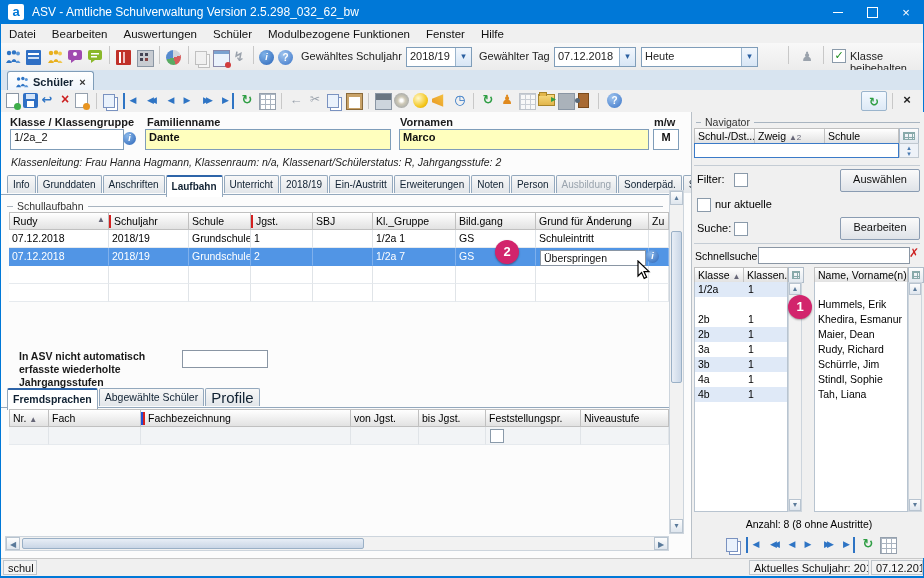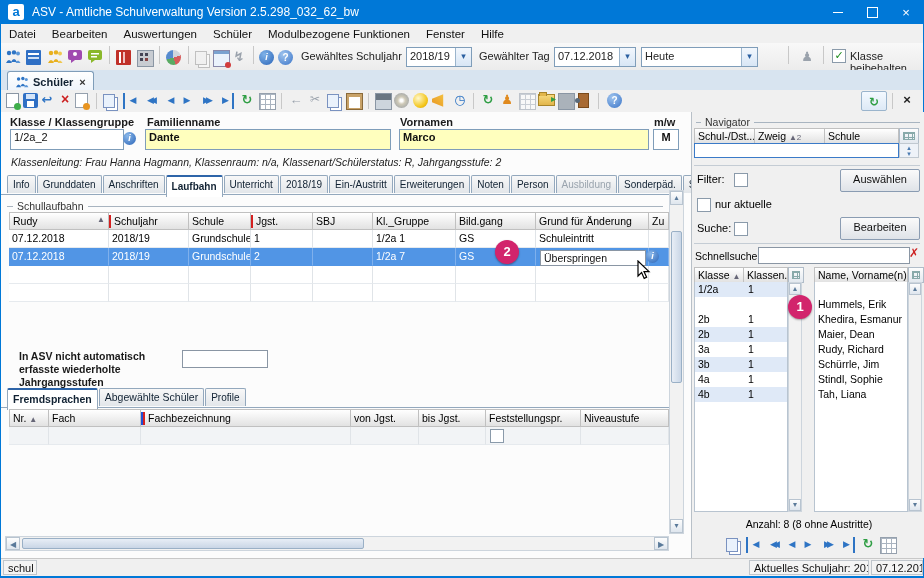--- a/index.html
+++ b/index.html
@@ -366,21 +366,21 @@
     <svg class="cursor-svg" style="left:636px;top:148px" width="14" height="20" viewBox="0 0 14 20">
       <polygon points="1,1 1,16 4.6,12.6 7.2,18.4 9.6,17.3 7,11.6 12,11.6" fill="#fff" stroke="#000" stroke-width="1.2"></polygon>
     </svg>
 
     <div class="abs" style="left:18px;top:238px;width:152px;font-size:10.5px;font-weight:bold;color:#1a1a1a;line-height:13px">In ASV nicht automatisch erfasste wiederholte Jahrgangsstufen</div>
     <div class="editbox" style="left:181px;top:238px;width:78px;height:14px"></div>
 
     <div class="dtabs" style="top:276px;border-bottom:1px solid #93a8bd">
       <span class="dtab active" style="font-size:10.5px">Fremdsprachen</span>
       <span class="dtab" style="font-size:10.5px">Abgewählte Schüler</span>
-      <span class="dtab" style="font-size:10px">Profile</span>
+      <span class="dtab" style="font-size:15px">Profile</span>
     </div>
 
     <div class="grid-h" style="left:8px;top:297px">
       <span class="gh" style="width:40px"><span>Nr.</span> <span class="sort">▲</span></span>
       <span class="gh" style="width:92px"><span>Fach</span></span>
       <span class="gh" style="width:210px"><span class="bluebar"></span><span class="redbar" style="left:2px"></span><span style="margin-left:4px">Fachbezeichnung</span></span>
       <span class="gh" style="width:68px"><span>von Jgst.</span></span>
       <span class="gh" style="width:67px"><span>bis Jgst.</span></span>
       <span class="gh" style="width:95px"><span>Feststellungspr.</span></span>
       <span class="gh" style="width:88px"><span>Niveaustufe</span></span>

